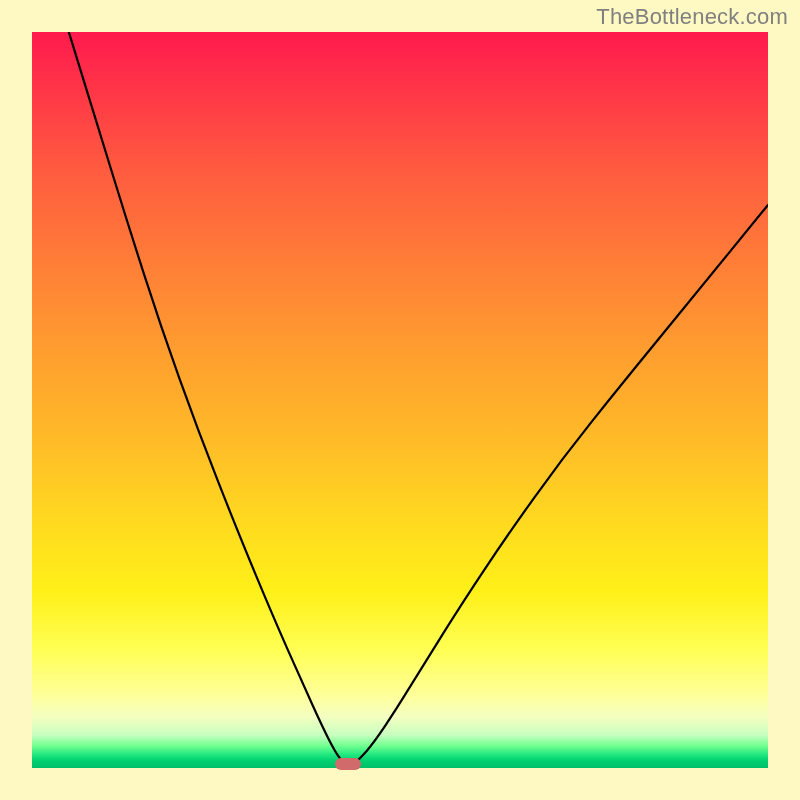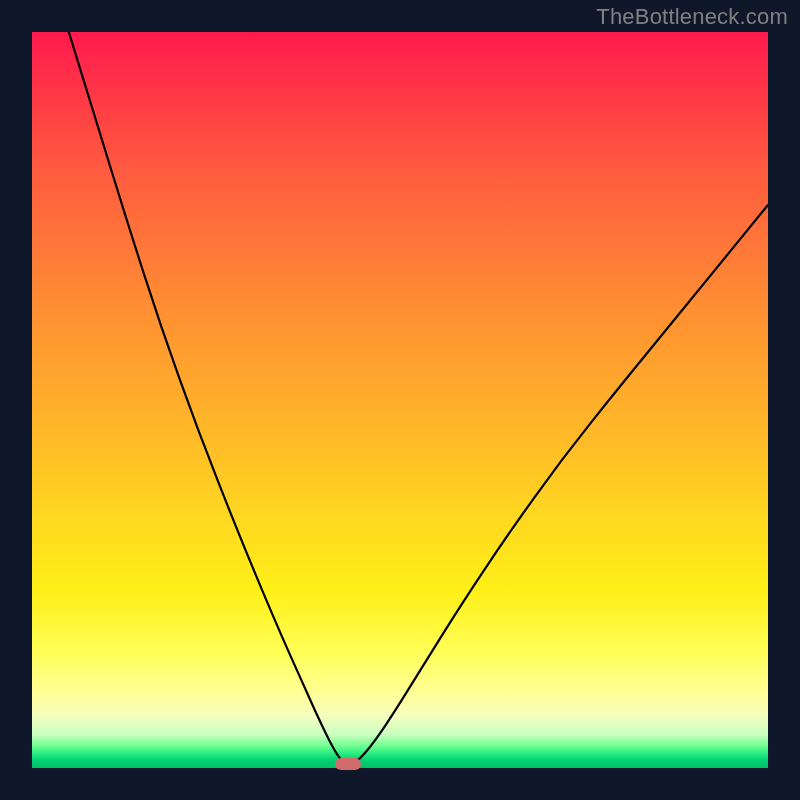--- a/index.html
+++ b/index.html
@@ -8,21 +8,21 @@
     width: 800px;
     height: 800px;
     background: #000;
     font-family: Arial, Helvetica, sans-serif;
     overflow: hidden;
   }
   .frame {
     position: relative;
     width: 800px;
     height: 800px;
-    background: #0f172a;
+    background: #fef9c3;
   }
   .watermark {
     position: absolute;
     top: 4px;
     right: 12px;
     color: #808080;
     font-size: 22px;
     font-family: Arial, Helvetica, sans-serif;
     letter-spacing: 0.2px;
     z-index: 20;

